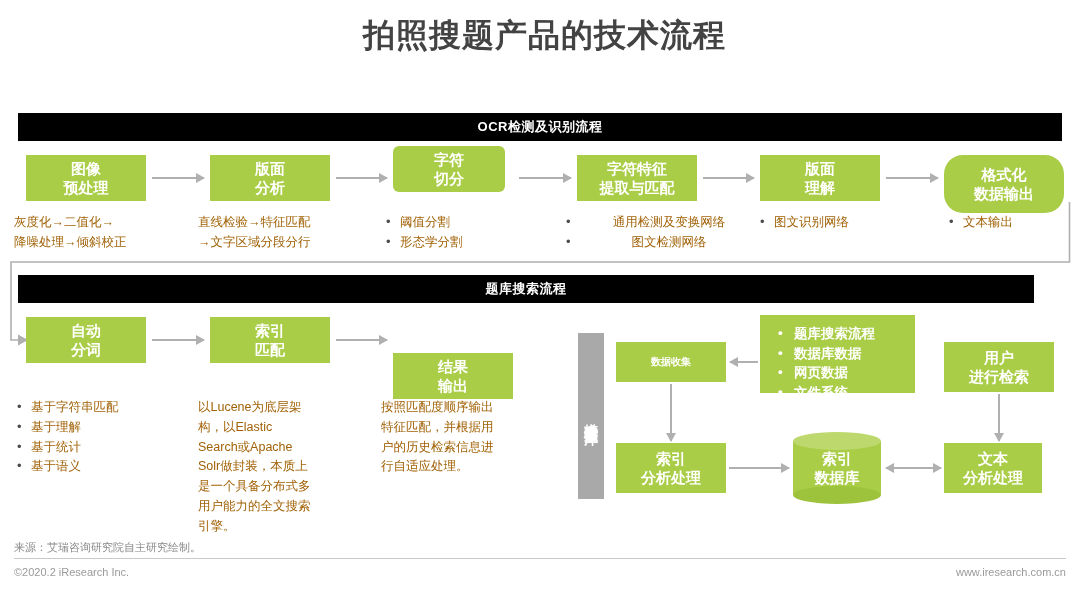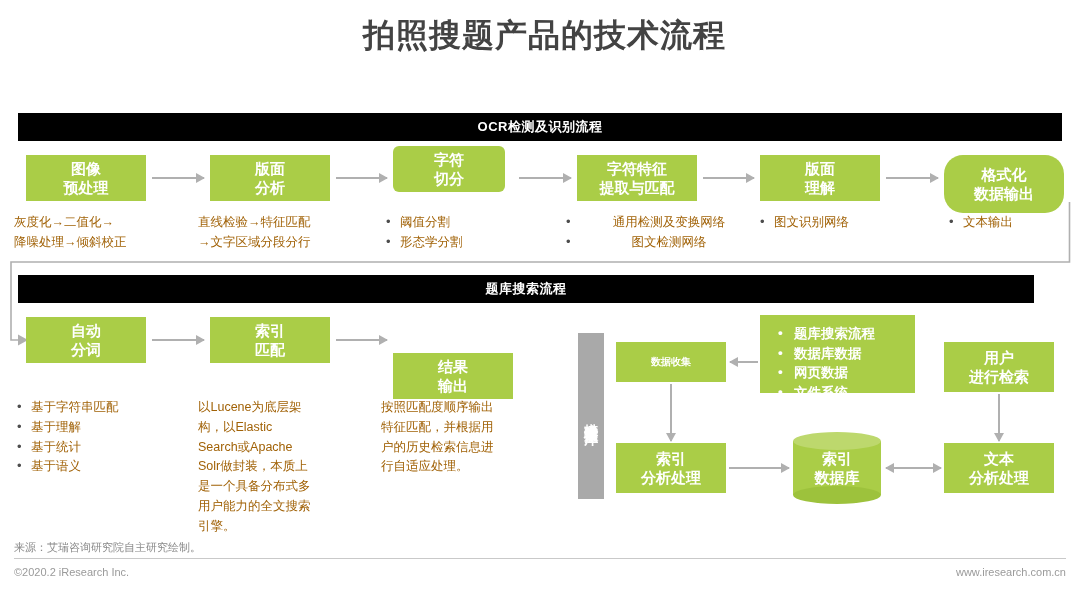--- a/index.html
+++ b/index.html
@@ -259,21 +259,21 @@
 <div class="cyl" style="left:793px; top:432px; width:88px; height:72px;">
   <div class="body"></div>
   <div class="top"></div>
   <div class="bot"></div>
   <div class="lbl">
     <span>索引</span>
     <span>数据库</span>
   </div>
 </div>
 
-<div class="gbox" style="left:944px; top:443px; width:110px; height:50px;">
+<div class="gbox" style="left:944px; top:443px; width:98px; height:50px;">
   <span>文本</span>
   <span>分析处理</span>
 </div>
 
 <div class="arrow-h left" style="left:730px; top:361px; width:28px;"></div>
 <div class="arrow-v" style="left:670px; top:384px; height:57px;"></div>
 <div class="arrow-v" style="left:998px; top:394px; height:47px;"></div>
 <div class="arrow-h" style="left:729px; top:467px; width:60px;"></div>
 <div class="arrow-h both" style="left:886px; top:467px; width:55px;"></div>
 

